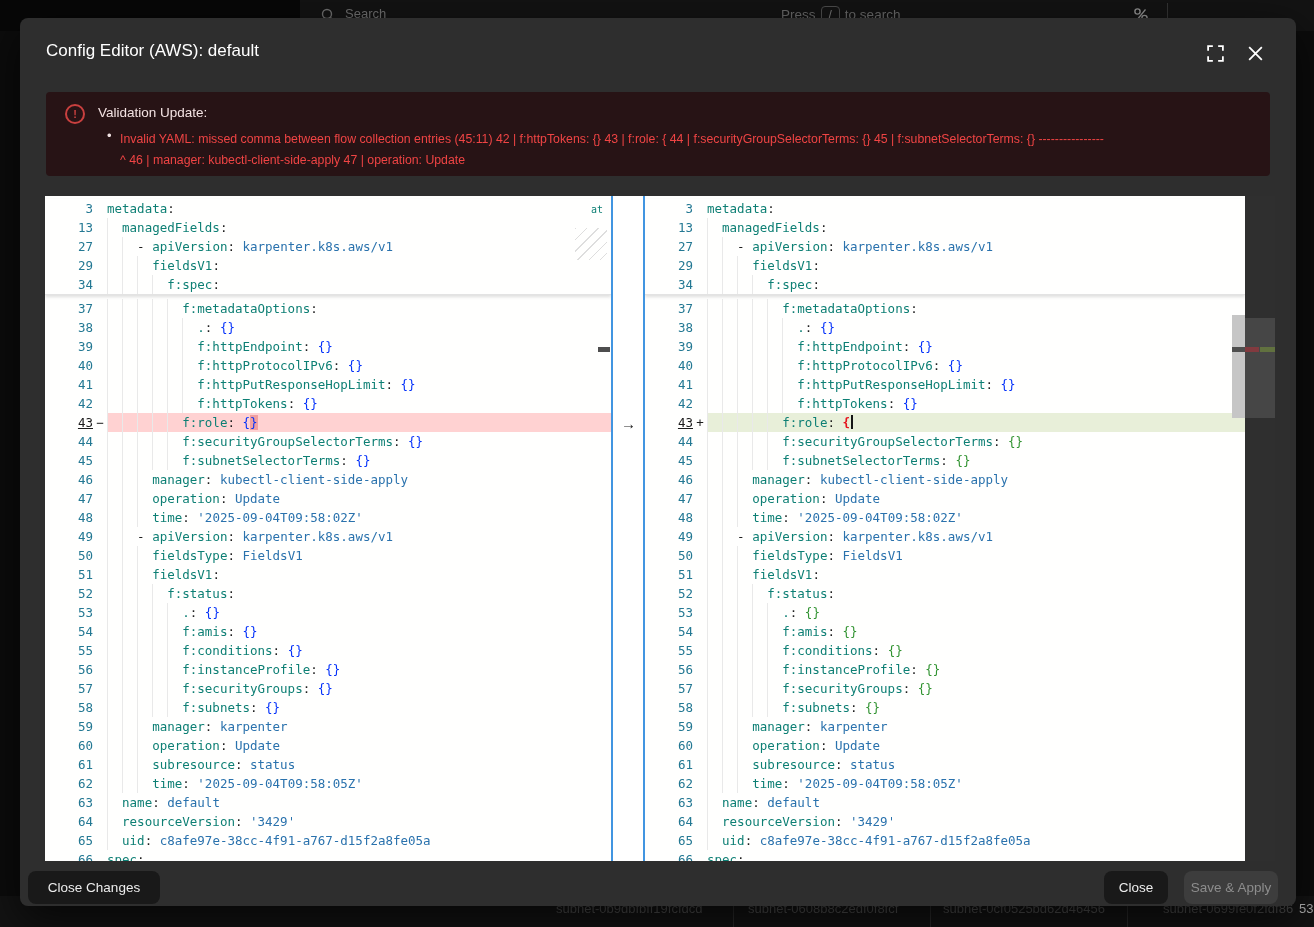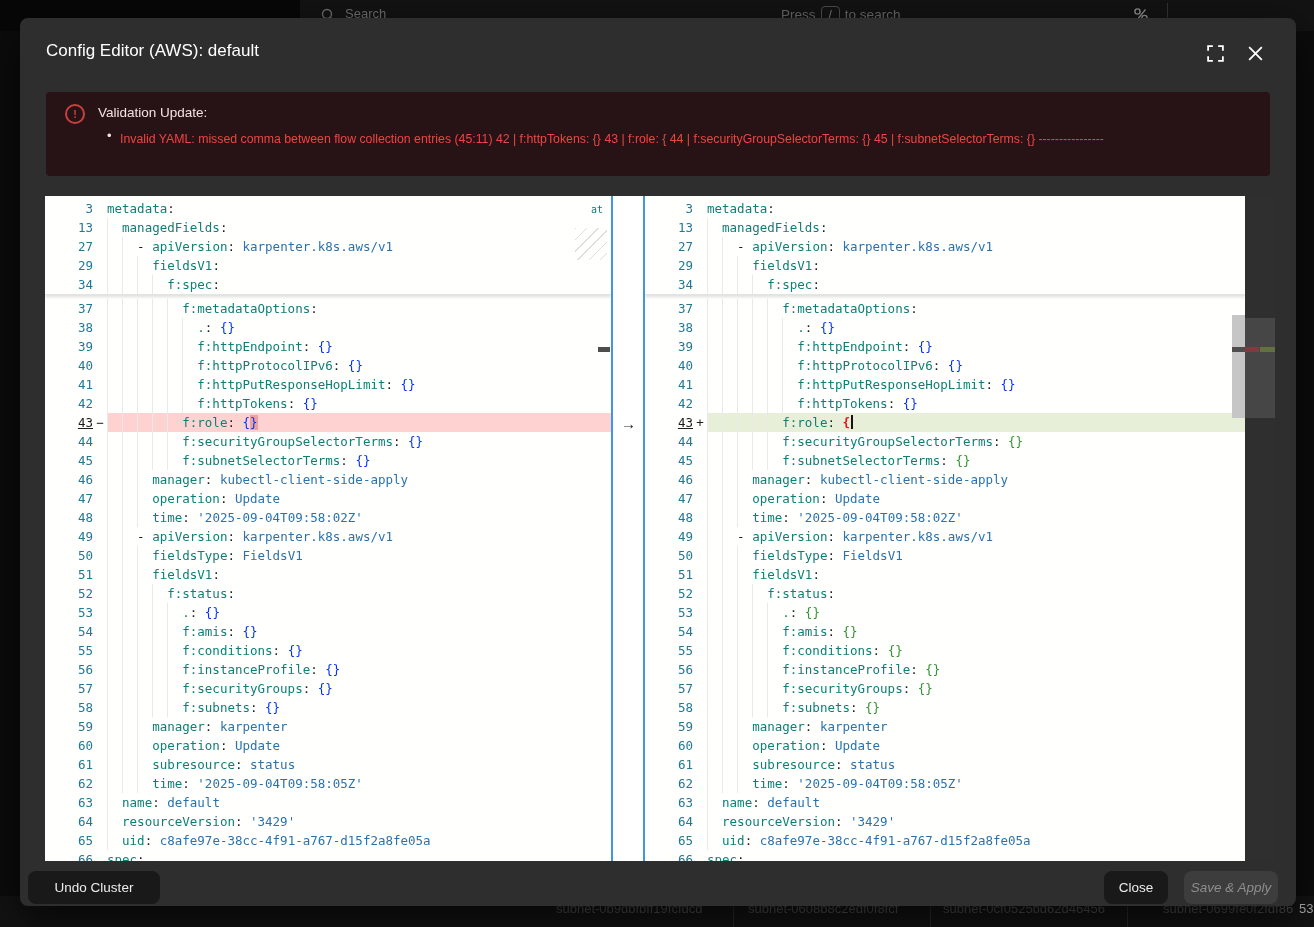--- a/index.html
+++ b/index.html
@@ -83,21 +83,21 @@
   .ruler{position:absolute;left:1200px;top:0;width:30px;height:665px;background:#2f2f2f;}
   .ruler .slider{position:absolute;left:0;top:122px;width:30px;height:100px;background:#464646;cursor:pointer;}
   .ruler .mk-red{position:absolute;left:0;top:151px;width:14px;height:5px;background:#823a3f;}
   .ruler .mk-green{position:absolute;left:15px;top:151px;width:15px;height:5px;background:#61713f;}
 
   
   .btn{position:absolute;top:853px;height:33px;border-radius:8px;font-size:13.5px;border:none;
        display:flex;align-items:center;justify-content:center;cursor:pointer;font-family:"Liberation Sans",sans-serif;}
   .btn.undo{left:8px;width:132px;background:#191919;color:#ececec;}
   .btn.closeb{left:1084px;width:64px;background:#191919;color:#ececec;}
-  .btn.save{left:1164px;width:94px;background:#3d3d3d;color:#8d8d8d;cursor:default;font-style:italic;}
+  .btn.save{left:1164px;width:94px;background:#3d3d3d;color:#8d8d8d;cursor:default;}
 </style>
 </head>
 <body style="--key: #0d7f74; --val: #2a72ad; --br: #0431fa; --brg: #319331; --brr: #e5131c; --ln: #237893; --delbg: #ffd2d2; --delch: #f0a0a0; --addbg: #e8efd9; --sash: #4195e1;">
 
 <div class="topbar">
   <div class="sidegap"></div>
   <span class="abs" style="left:320px;top:7px;">
     <svg width="16" height="16" viewBox="0 0 16 16">
         <circle cx="7" cy="7" r="4.5" fill="none" stroke="#6f6f6f" stroke-width="1.4"></circle>
         <path d="M10.5 10.5L14 14" stroke="#6f6f6f" stroke-width="1.4"></path>
@@ -141,20 +141,21 @@
     <svg width="19" height="19" viewBox="0 0 18 18">
         <path d="M3 3l12 12M15 3L3 15" stroke="#fff" stroke-width="1.7"></path>
       </svg>
   </span>
 
   <div class="banner">
     <div class="v-icon">!</div>
     <div class="v-heading">Validation Update:</div>
     <div class="v-bullet">•</div>
     <div class="v-line l1">Invalid YAML: missed comma between flow collection entries (45:11) 42 | f:httpTokens: {} 43 | f:role: { 44 | f:securityGroupSelectorTerms: {} 45 | f:subnetSelectorTerms: {} ----------------</div>
+    <div class="v-line l2">^ 46 | manager: kubectl-client-side-apply 47 | operation: Update</div>
   </div>
 
   <div class="diff">
 
     <div class="ed left">
       <div class="sticky" id="sticky-left">
           <div class="row">
             <span class="num">3</span>
             <span class="sign"></span>
             <span class="code"><span class="key">metadata</span><span class="pun">:</span></span>
@@ -525,16 +526,16 @@
       <div class="sb-dash"></div>
     </div>
 
     <div class="ruler">
       <div class="slider"></div>
       <div class="mk-red"></div>
       <div class="mk-green"></div>
     </div>
   </div>
 
-  <button class="btn undo">Undo Cluster</button>
+  <button class="btn undo">Close Changes</button>
   <button class="btn closeb">Close</button>
   <button class="btn save" aria-disabled="true">Save &amp; Apply</button>
 </div>
 
 </body></html>

